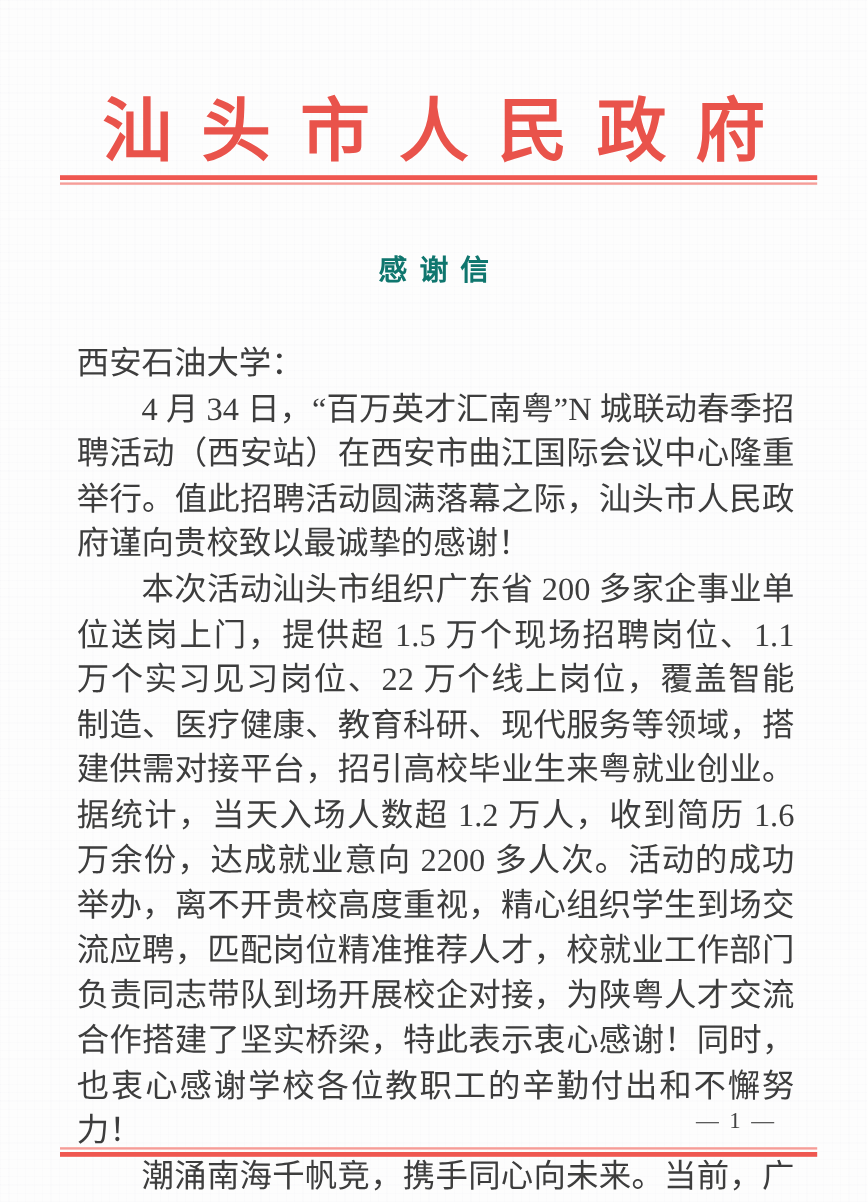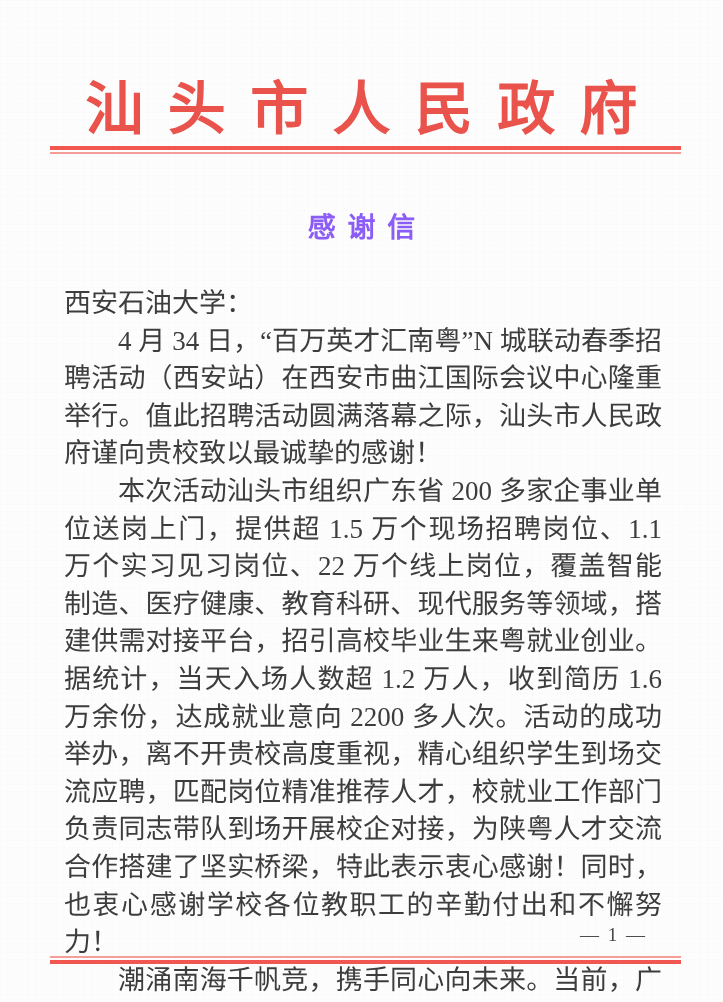--- a/index.html
+++ b/index.html
@@ -59,23 +59,23 @@
   .rule-bottom .thin  { height: 2px; background: #f59d98; }
   .rule-bottom .gap   { height: 2px; background: transparent; }
   .rule-bottom .thick { height: 4px; background: #ef5750; }
 
   .letter-title {
     position: absolute;
     top: 205px;
     left: 0;
     width: 100%;
     text-align: center;
-    font-size: 28px;
+    font-size: 24px;
     font-weight: 700;
-    color: #8b5cf6;
+    color: #0f766e;
     letter-spacing: 0.42em;
     text-indent: 0.42em;
   }
 
   .letter-body {
     position: absolute;
     top: 285px;
     left: 64px;
     width: 598px;
     font-size: 27px;

